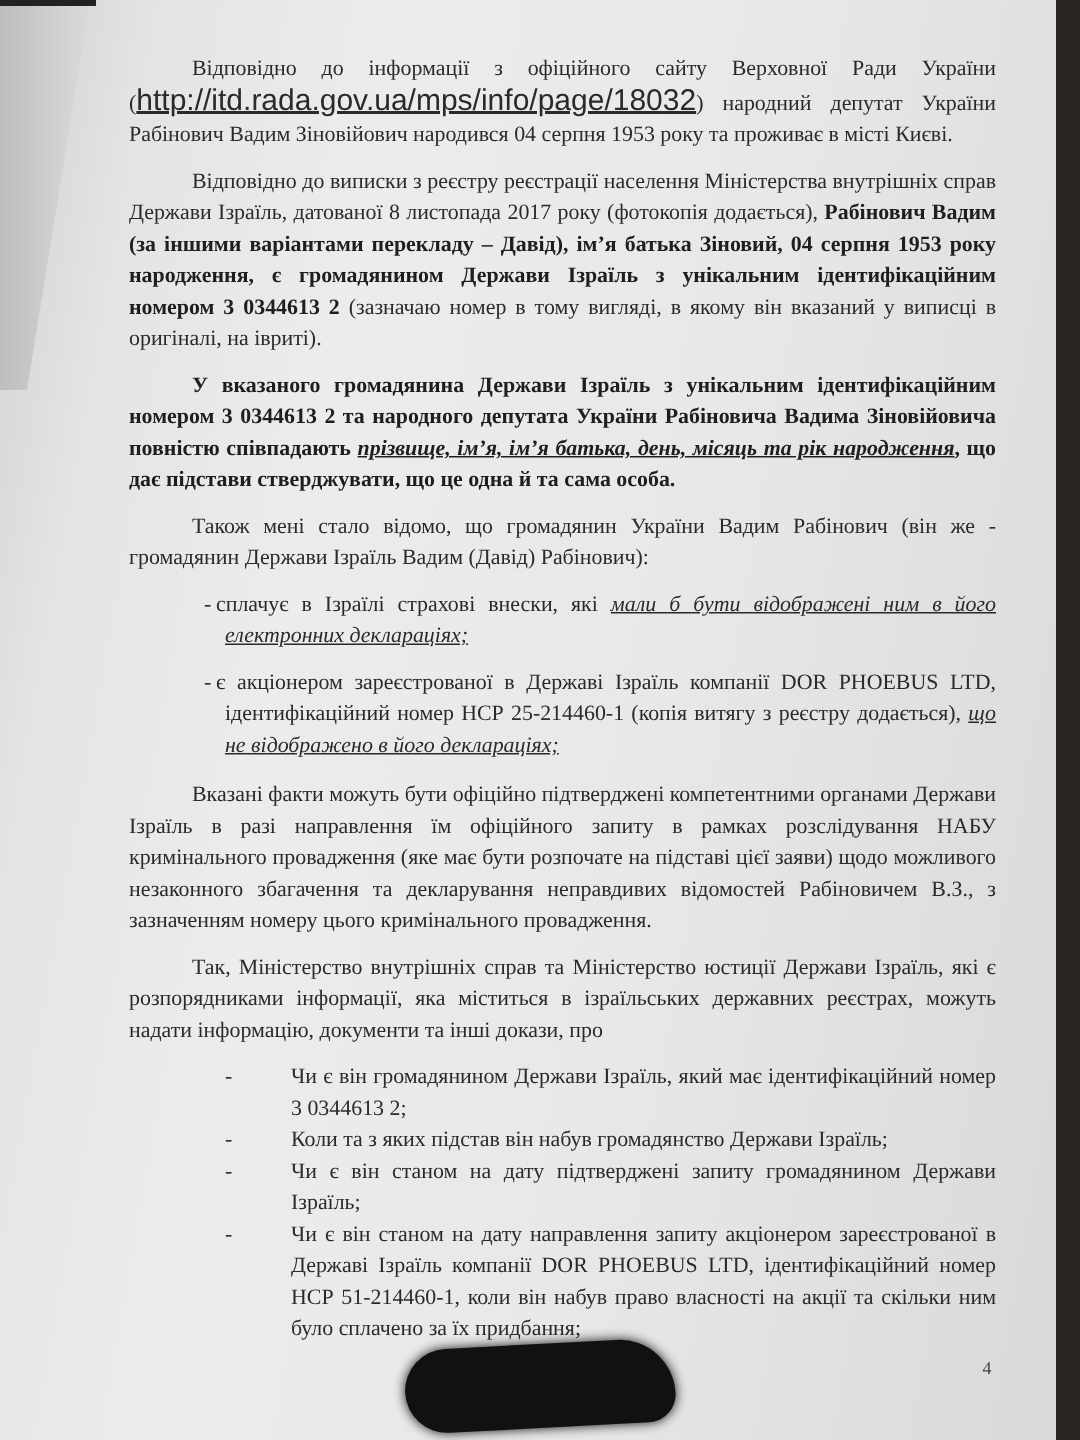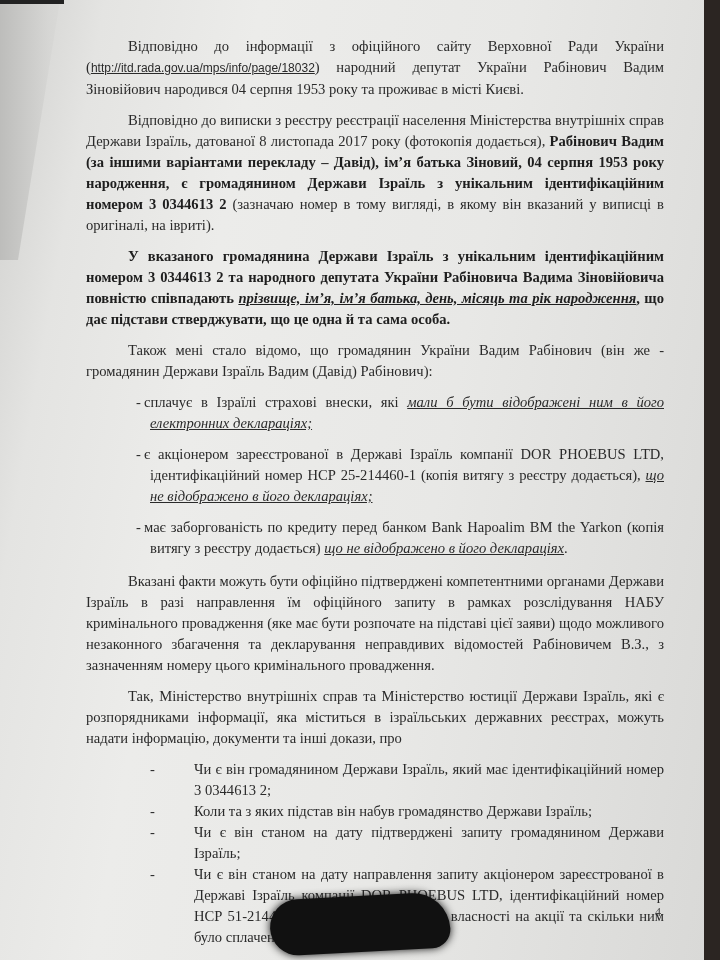--- a/index.html
+++ b/index.html
@@ -20,21 +20,21 @@
   .curl-edge {
     position:absolute; left:0; top:0; width:64px; height:4px; background:#222;
   }
   .content {
     position:absolute; left:86px; top:36px; width:578px;
     color:#2a2a2a; font-size:14.6px; line-height:21px;
   }
   p { margin:0 0 10px 0; text-align:justify; text-indent:42px; }
   b { font-weight:bold; color:#1e1e1e; }
   u { text-decoration:underline;font-style:italic; }
-  .link { font-family:"Liberation Sans", "DejaVu Sans", sans-serif; font-size:12px; text-decoration:underline; }
+  .link { font-family:"Liberation Sans", "DejaVu Sans", sans-serif; font-size:20px; text-decoration:underline; }
   ul.dash { list-style:none; margin:0 0 12px 0; padding:0 0 0 50px; }
   ul.dash li { position:relative; text-align:justify; margin-bottom:10px; padding-left:8px; }
   ul.dash li::before { content:"-"; position:absolute; left:-0px; }
   ul.dash li span.body { display:block; padding-left:6px; text-indent:-6px; }
   ol.q { list-style:none; margin:0; padding:0 0 0 108px; }
   ol.q li { position:relative; text-align:justify; margin-bottom:0; }
   ol.q li .mark { position:absolute; left:-44px; }
   ol.q li .txt { display:block; }
   .redact {
     position:absolute; left:270px; top:896px; width:180px; height:56px;
@@ -60,23 +60,20 @@
 
     <p>Також мені стало відомо, що громадянин України Вадим Рабінович (він же - громадянин Держави Ізраїль Вадим (Давід) Рабінович):</p>
 
     <ul class="dash">
       <li>
           <span class="body"><span>сплачує в Ізраїлі страхові внески, які </span><u>мали б бути відображені ним в його електронних деклараціях;</u></span>
         </li>
       <li>
           <span class="body"><span>є акціонером зареєстрованої в Державі Ізраїль компанії DOR PHOEBUS LTD, ідентифікаційний номер НСР 25-214460-1 (копія витягу з реєстру додається), </span><u>що не відображено в його деклараціях;</u></span>
         </li>
-      <li>
-          <span class="body"><span>має заборгованість по кредиту перед банком Bank Hapoalim BM the Yarkon (копія витягу з реєстру додається) </span><u>що не відображено в його деклараціях</u><span>.</span></span>
-        </li>
     </ul>
 
     <p>Вказані факти можуть бути офіційно підтверджені компетентними органами Держави Ізраїль в разі направлення їм офіційного запиту в рамках розслідування НАБУ кримінального провадження (яке має бути розпочате на підставі цієї заяви) щодо можливого незаконного збагачення та декларування неправдивих відомостей Рабіновичем В.З., з зазначенням номеру цього кримінального провадження.</p>
 
     <p>Так, Міністерство внутрішніх справ та Міністерство юстиції Держави Ізраїль, які є розпорядниками інформації, яка міститься в ізраїльських державних реєстрах, можуть надати інформацію, документи та інші докази, про</p>
 
 
     <ol class="q">
       <li>
           <span class="mark">-</span>

